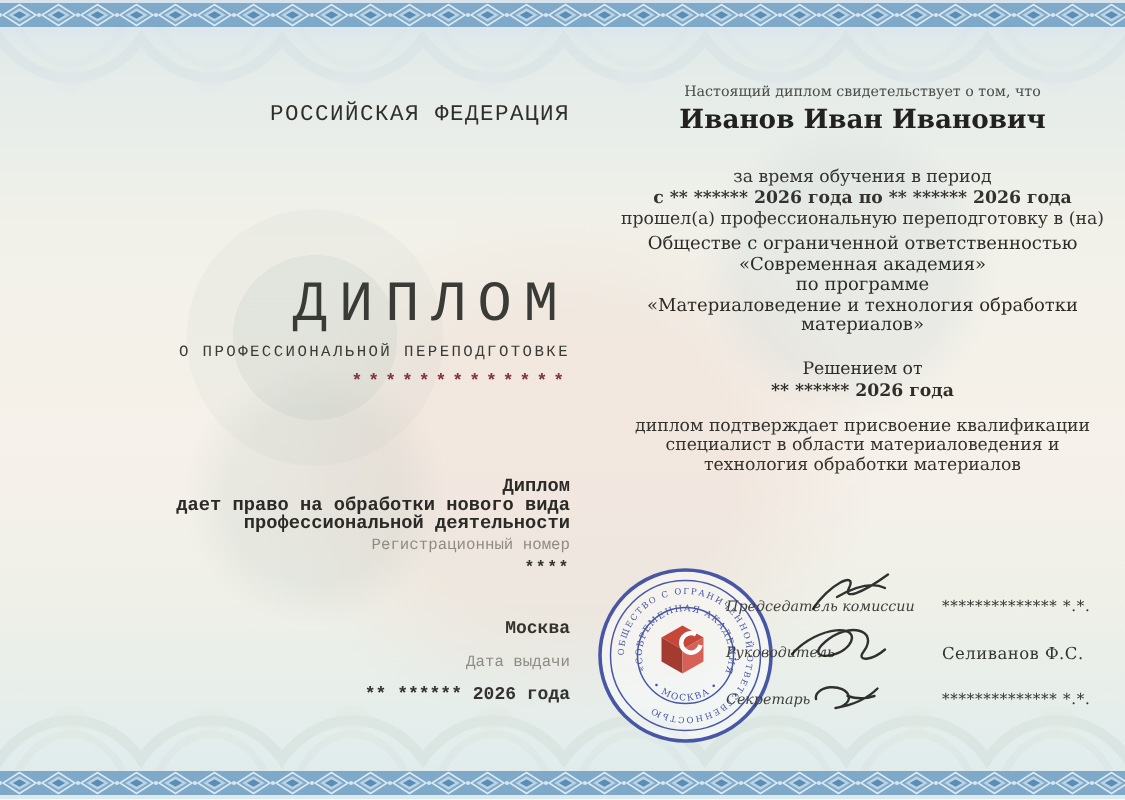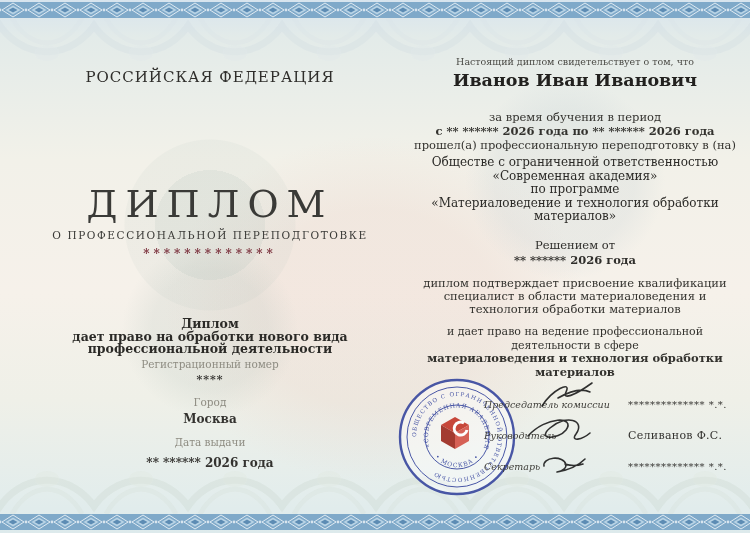--- a/index.html
+++ b/index.html
@@ -13,21 +13,21 @@
       radial-gradient(ellipse at 50% 58%, rgba(226,182,170,0.16) 0 120px, transparent 210px),
       linear-gradient(180deg,#d7e4ee 0%,#e3ebe9 7%,#f2f1e9 30%,#f6f1ea 55%,#eff0e8 75%,#e3edec 93%,#ddeaec 100%);
   }
   .band{position:absolute;left:0;width:750px;height:16px;display:block;}
   .band-top{top:2px;}
   .band-bottom{bottom:3px;}
   .wm{position:absolute;left:0;width:750px;display:block;pointer-events:none;}
   .wm-top{top:18px;transform:scaleY(-1);opacity:.55;}
   .wm-bottom{bottom:19px;opacity:.8;}
   
-  .l{position:absolute;left:40px;width:340px;text-align:center;}
+  .l{position:absolute;left:40px;width:340px;text-align:right;font-family:Liberation Mono, monospace;}
   .t-country{top:68px;font-size:15px;letter-spacing:1px;color:#2f2e2b;}
   .t-title{top:182px;font-size:38px;letter-spacing:8px;color:#3a3a37;}
   .t-subtitle{top:229px;font-size:10.5px;letter-spacing:1.6px;color:#3a3a37;}
   .t-stars{top:247px;font-size:12px;font-weight:bold;letter-spacing:4px;color:#7d3540;}
   .t-doctype{top:289px;font-size:15.5px;font-style:italic;letter-spacing:1px;color:#514f48;}
   .t-rights{top:318px;font-size:12.5px;font-weight:bold;line-height:12.5px;color:#2b2a27;}
   .t-reg-label{top:358px;font-size:10.5px;color:#8e8c82;}
   .t-reg-value{top:373px;font-size:11px;font-weight:bold;letter-spacing:1px;}
   .t-city-label{top:396px;font-size:10.5px;color:#8e8c82;}
   .t-city-value{top:412px;font-size:12px;font-weight:bold;}
@@ -98,21 +98,20 @@
   <div class="l t-title">ДИПЛОМ</div>
   <div class="l t-subtitle">О ПРОФЕССИОНАЛЬНОЙ ПЕРЕПОДГОТОВКЕ</div>
   <div class="l t-stars">*************</div>
   <div class="l t-rights">
     <div>Диплом</div>
     <div>дает право на обработки нового вида</div>
     <div>профессиональной деятельности</div>
   </div>
   <div class="l t-reg-label">Регистрационный номер</div>
   <div class="l t-reg-value">****</div>
-  <div class="l t-city-label">Город</div>
   <div class="l t-city-value">Москва</div>
   <div class="l t-date-label">Дата выдачи</div>
   <div class="l t-date-value">** ****** 2026 года</div>
 
   <div class="r t-intro">Настоящий диплом свидетельствует о том, что</div>
   <div class="r t-name">Иванов Иван Иванович</div>
   <div class="r t-period">
     <div>за время обучения в период</div>
     <div class="b">с ** ****** 2026 года по ** ****** 2026 года</div>
     <div>прошел(а) профессиональную переподготовку в (на)</div>
@@ -125,25 +124,20 @@
     <div>материалов»</div>
   </div>
   <div class="r t-decision">
     <div>Решением от</div>
     <div class="b">** ****** 2026 года</div>
   </div>
   <div class="r t-qual">
     <div>диплом подтверждает присвоение квалификации</div>
     <div>специалист в области материаловедения и</div>
     <div>технология обработки материалов</div>
-  </div>
-  <div class="r t-field">
-    <div>и дает право на ведение профессиональной деятельности в сфере</div>
-    <div class="b">материаловедения и технология обработки</div>
-    <div class="b">материалов</div>
   </div>
 
   <svg class="seal" viewBox="-65 -65 130 130" xmlns="http://www.w3.org/2000/svg">
     <g opacity="0.92">
       <circle r="57" fill="rgba(255,255,255,0.5)" stroke="#3b4aa0" stroke-width="2.4"></circle>
       <circle r="50" fill="none" stroke="#3b4aa0" stroke-width="1"></circle>
       <circle r="32" fill="none" stroke="#3b4aa0" stroke-width="1"></circle>
       <defs>
         <path id="sealOuterPath" d="M -41,0 A 41,41 0 1,1 41,0 A 41,41 0 1,1 -41,0"></path>
         <path id="sealInnerPath" d="M -27,10 A 29,29 0 1,1 27,10"></path>

